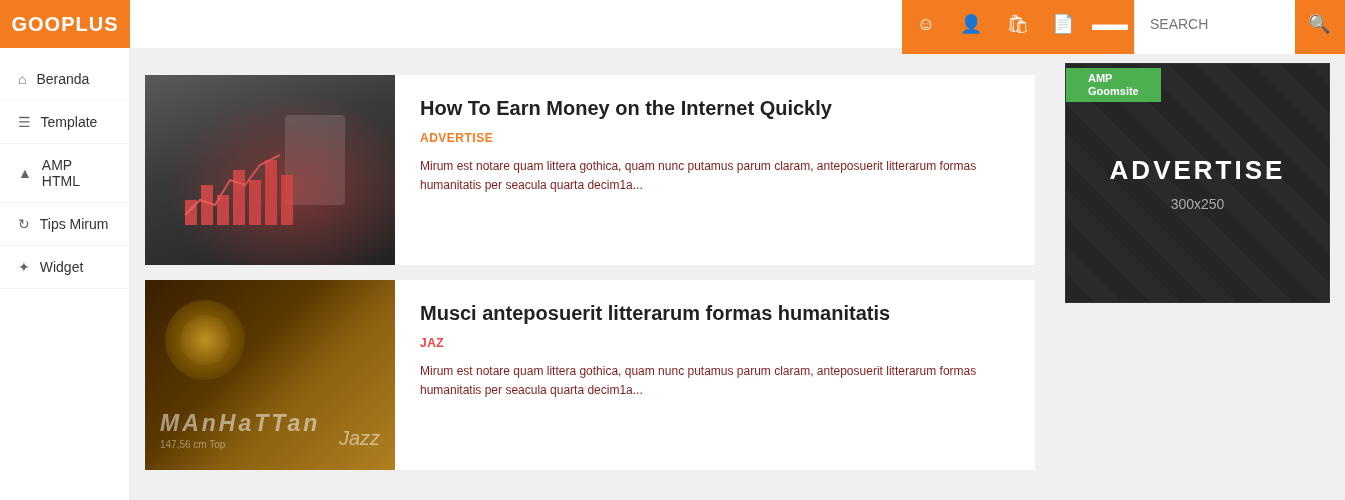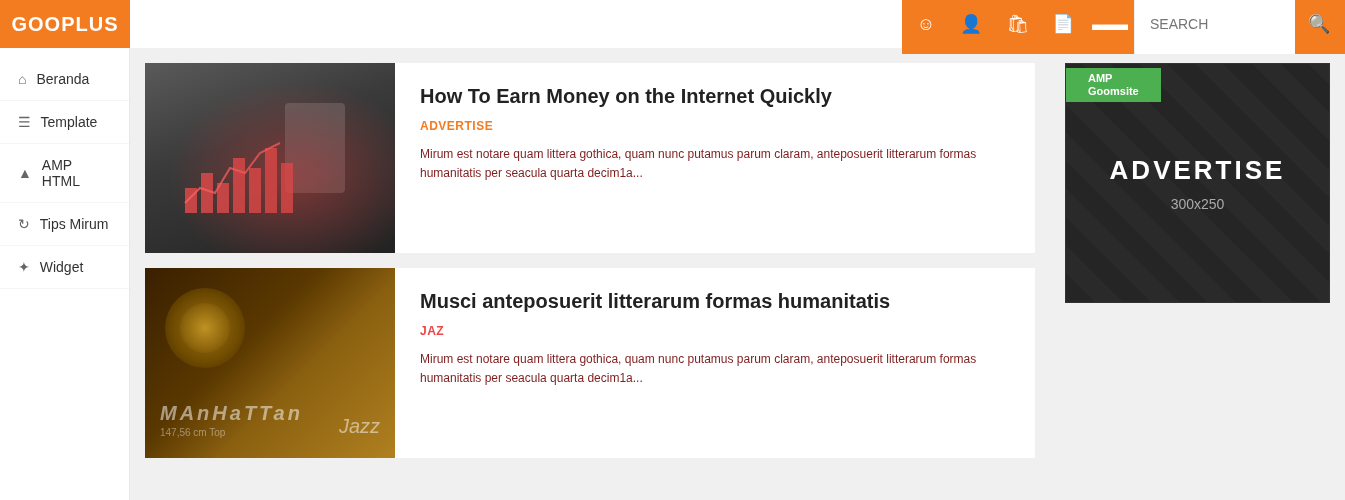--- a/index.html
+++ b/index.html
@@ -102,20 +102,21 @@
     .sidebar-icon { font-size: 14px; color: #666; }
 
     
     .content {
       flex: 1;
       overflow-y: auto;
       padding: 15px;
       display: flex;
       flex-direction: column;
       gap: 15px;
+      margin-top: 12px;
     }
 
     
     .article-card {
       background: #fff;
       display: flex;
       overflow: hidden;
     }
     .article-img {
       width: 250px;
@@ -295,21 +296,21 @@
         <div class="article-title">How To Earn Money on the Internet Quickly</div>
         <div class="article-category" style="color: rgb(244, 124, 32);">ADVERTISE</div>
         <div class="article-excerpt">Mirum est notare quam littera gothica, quam nunc putamus parum claram, anteposuerit litterarum formas humanitatis per seacula quarta decim1a...</div>
       </div>
     </div>
 
     <div class="article-card">
       <div class="article-img article-img-2" style="position:relative;">
         <div style="position:absolute;inset:0;background:linear-gradient(135deg,#3a2000 0%,#5a3800 40%,#8a6010 60%,#b08020 100%);"></div>
         <div style="position:absolute;bottom:20px;left:15px;">
-          <div style="color:rgba(255,255,255,0.5);font-size:20px;font-style:italic;font-weight:bold;letter-spacing:3px;">MAnHaTTan</div>
+          <div style="color:rgba(255,255,255,0.5);font-size:23px;font-style:italic;font-weight:bold;letter-spacing:3px;">MAnHaTTan</div>
           <div style="color:rgba(255,255,255,0.4);font-size:10px;margin-top:2px;">147,56 cm Top</div>
         </div>
         <div style="position:absolute;bottom:20px;right:15px;color:rgba(255,255,255,0.5);font-size:20px;font-style:italic;">Jazz</div>
 
         <div style="position:absolute;top:20px;left:20px;width:80px;height:80px;border-radius:50%;background:radial-gradient(circle,#c09020 0%,#7a5500 60%,#3a2000 100%);opacity:0.7;"></div>
         <div style="position:absolute;top:35px;left:35px;width:50px;height:50px;border-radius:50%;background:radial-gradient(circle,#e0b030 0%,#9a7010 60%,#5a3800 100%);opacity:0.5;"></div>
       </div>
       <div class="article-body">
         <div class="article-title">Musci anteposuerit litterarum formas humanitatis</div>
         <div class="article-category" style="color: #ef4444;">JAZ</div>

